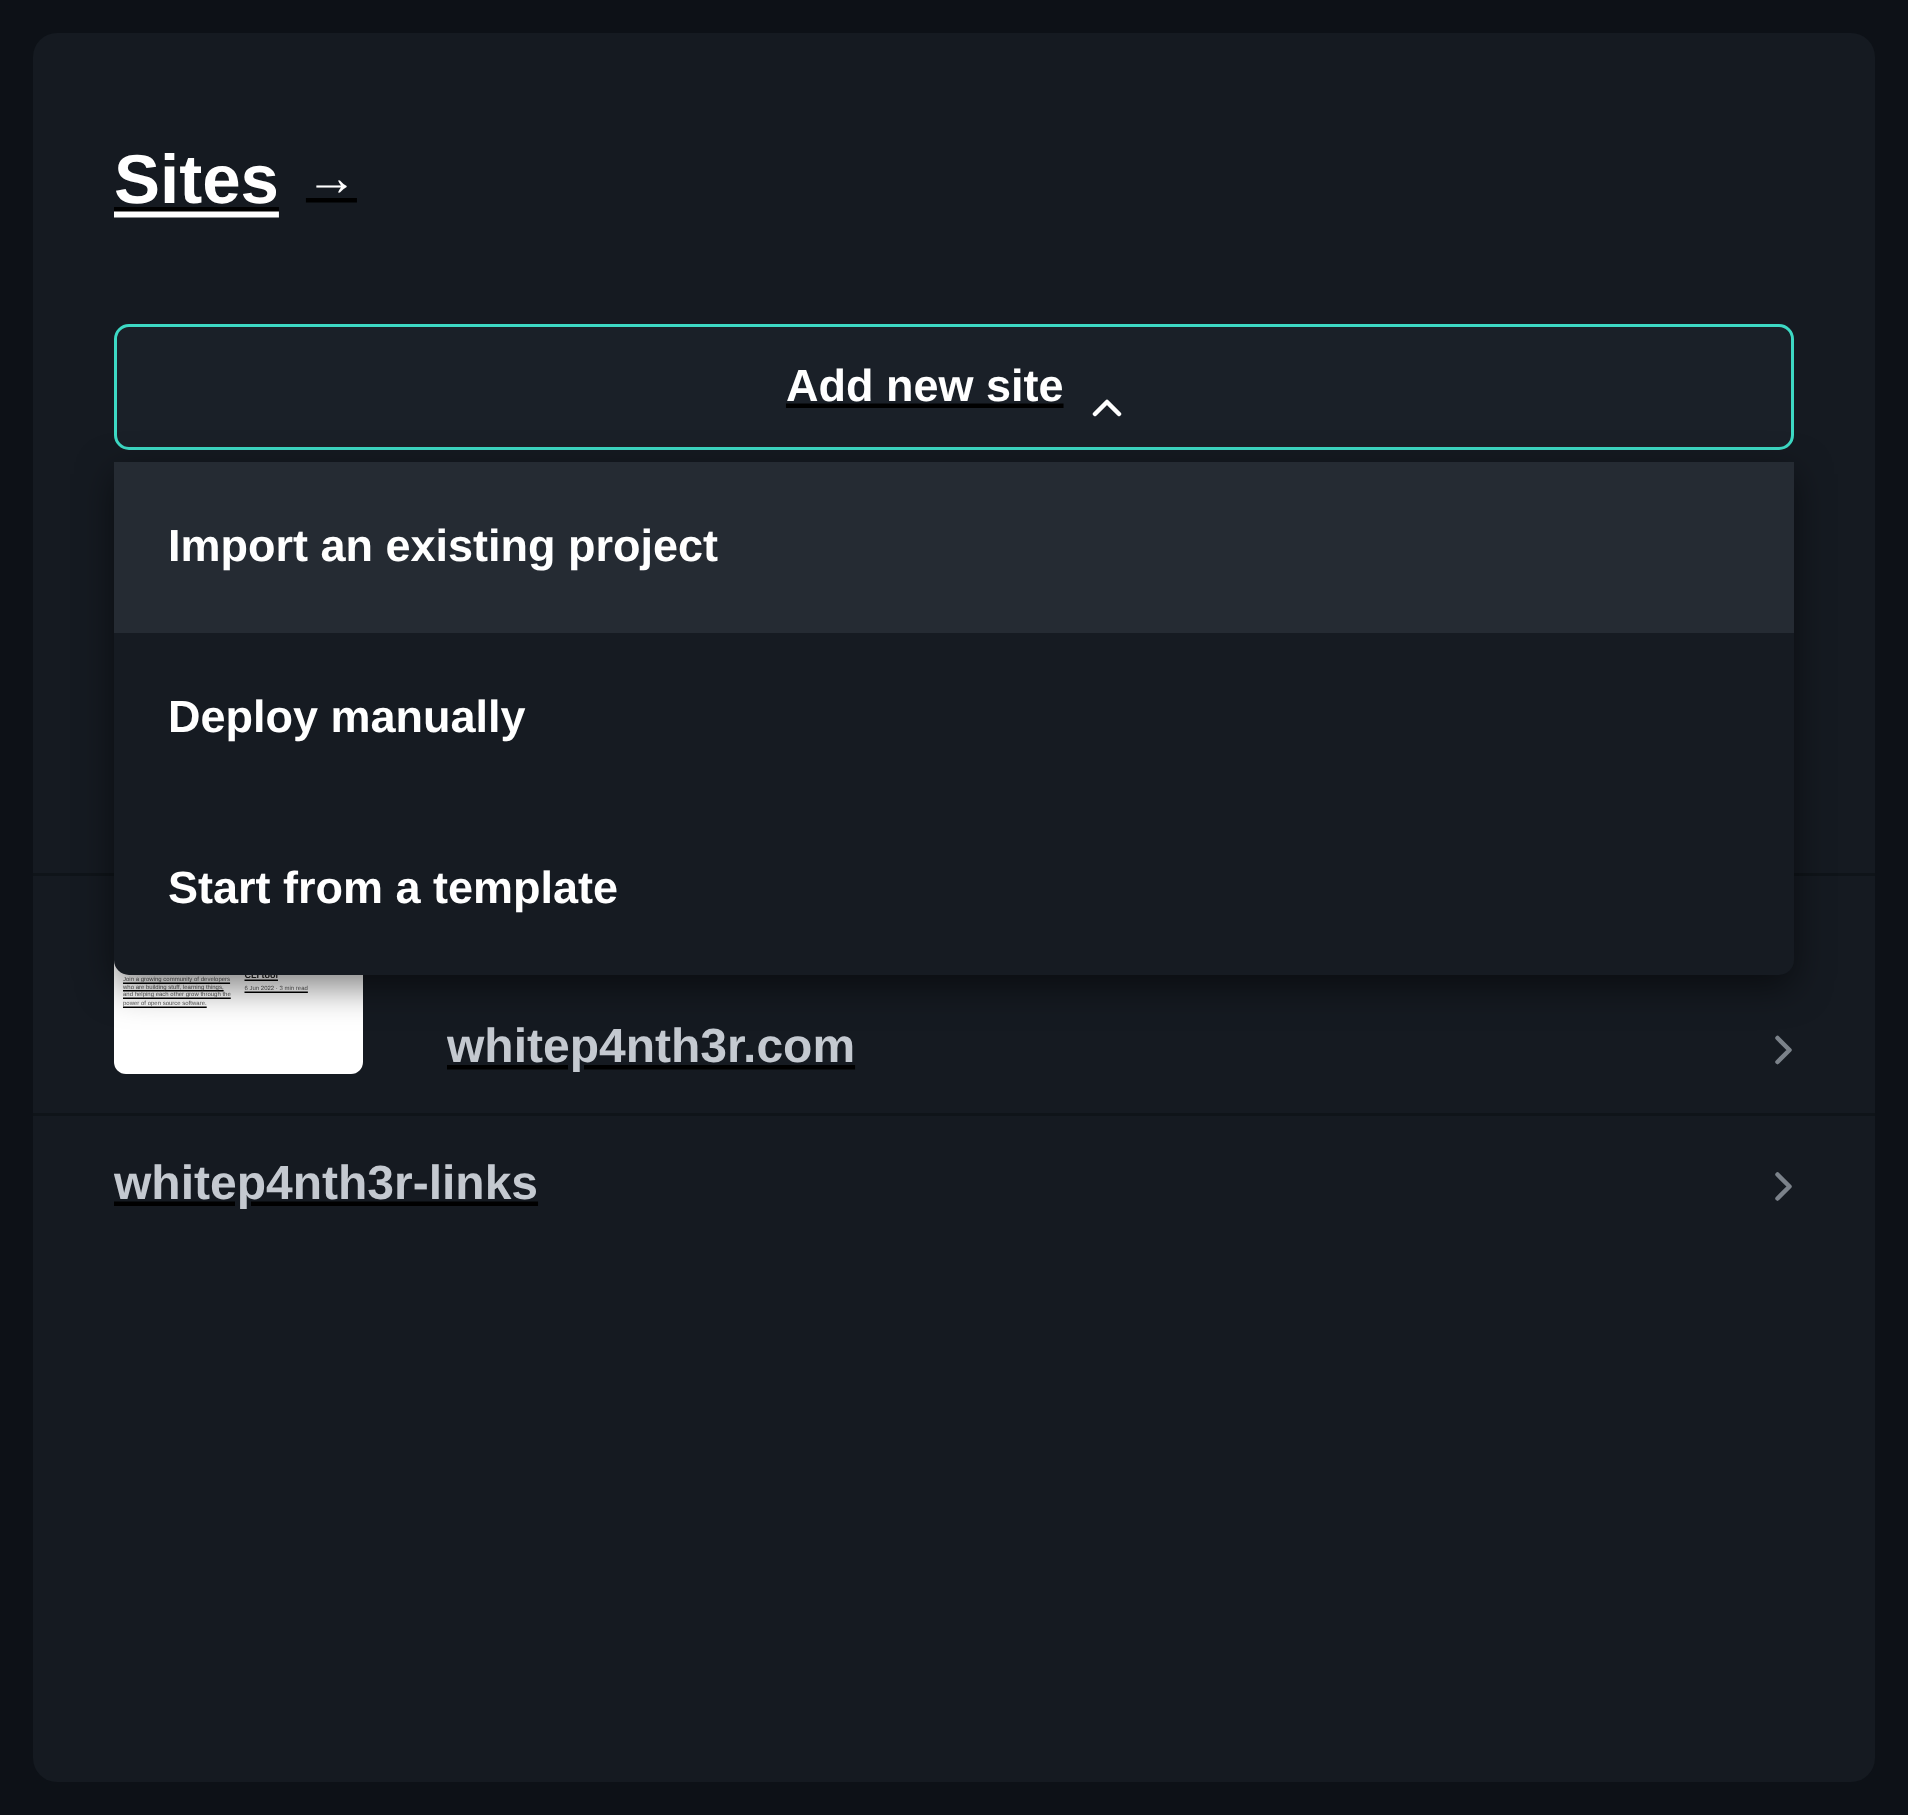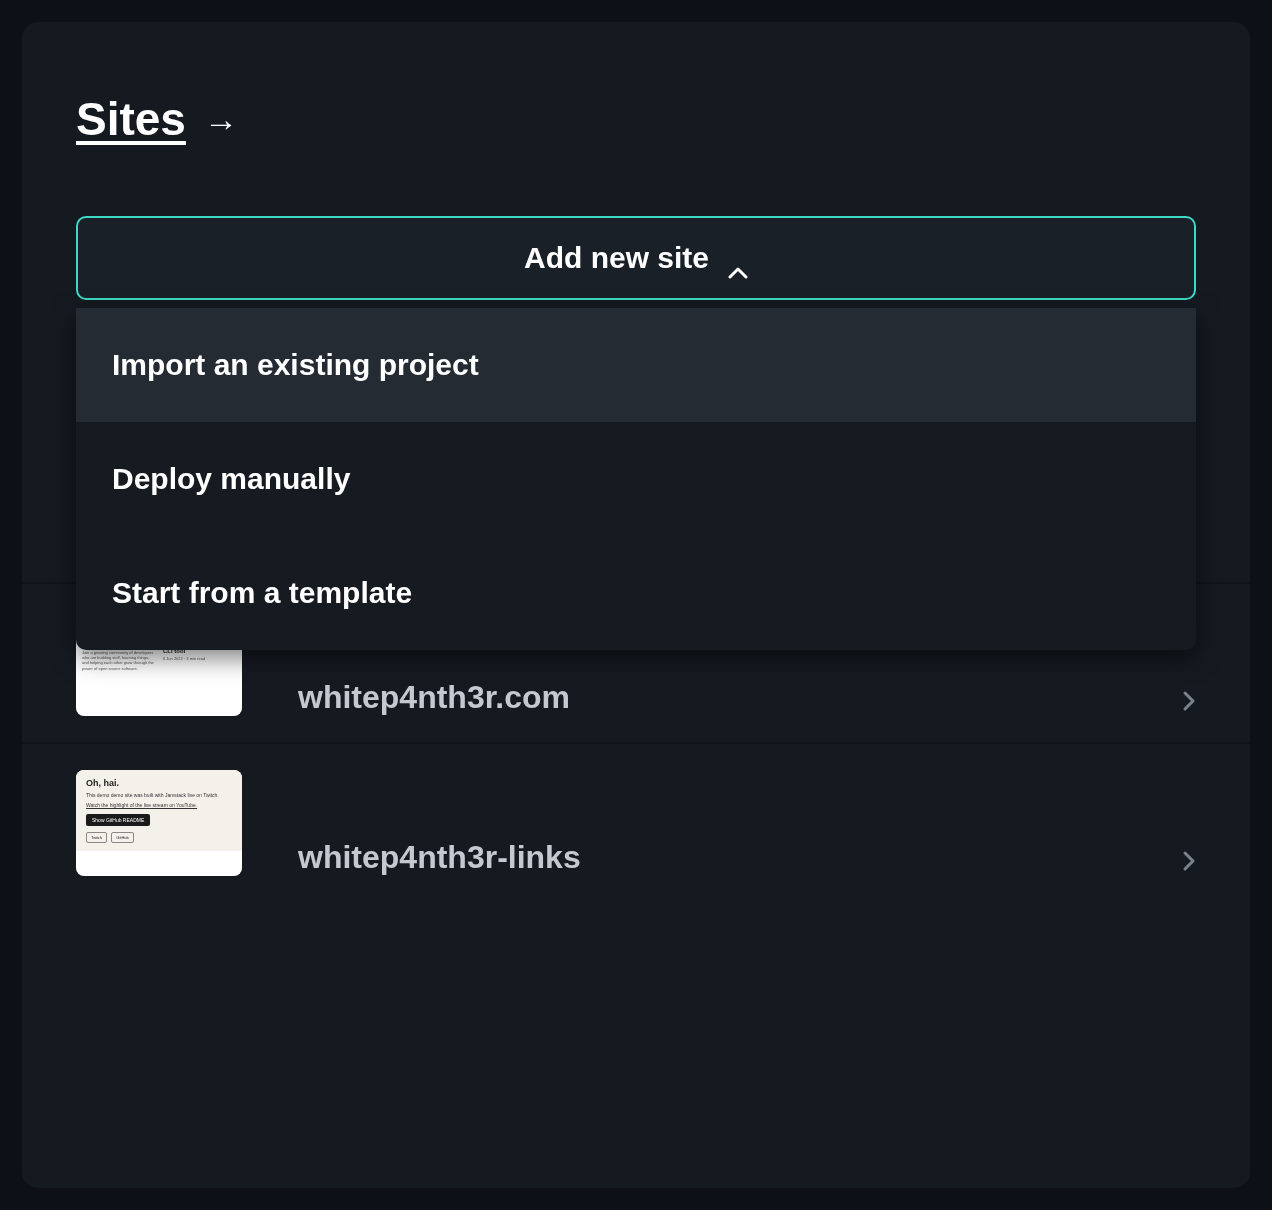--- a/index.html
+++ b/index.html
@@ -14,20 +14,21 @@
       height: 1210px;
       padding: 22px;
     }
     .panel {
       background: #151a21;
       border-radius: 16px;
       width: 100%;
       height: 100%;
       padding: 70px 54px 40px 54px;
       position: relative;
+      text-decoration: underline;
     }
     .header {
       display: flex;
       align-items: center;
       gap: 18px;
       margin-bottom: 70px;
     }
     .header-title {
       color: #ffffff;
       font-size: 46px;
@@ -307,32 +308,20 @@
       </div>
       <div class="site-name">whitep4nth3r.com</div>
       <span class="chevron-right">
         <svg viewBox="0 0 14 22" fill="none">
             <path d="M3 3 L11 11 L3 19" stroke="#7b828a" stroke-width="3" stroke-linecap="round" stroke-linejoin="round"></path>
           </svg>
       </span>
     </div>
 
     <div class="site-row">
-      <div class="site-thumb">
-        <div class="thumb-links">
-          <div class="thumb-links-title">Oh, hai.</div>
-          <div class="thumb-links-sub">This demo demo site was built with Jamstack live on Twitch.</div>
-          <div class="thumb-links-sub2">Watch the highlight of the live stream on YouTube.</div>
-          <div class="thumb-links-btn">Show GitHub README</div>
-          <div class="thumb-links-badges">
-            <div class="thumb-links-badge">Twitch</div>
-            <div class="thumb-links-badge">GitHub</div>
-          </div>
-        </div>
-      </div>
       <div class="site-name">whitep4nth3r-links</div>
       <span class="chevron-right">
         <svg viewBox="0 0 14 22" fill="none">
             <path d="M3 3 L11 11 L3 19" stroke="#7b828a" stroke-width="3" stroke-linecap="round" stroke-linejoin="round"></path>
           </svg>
       </span>
     </div>
 
   </div>
 

